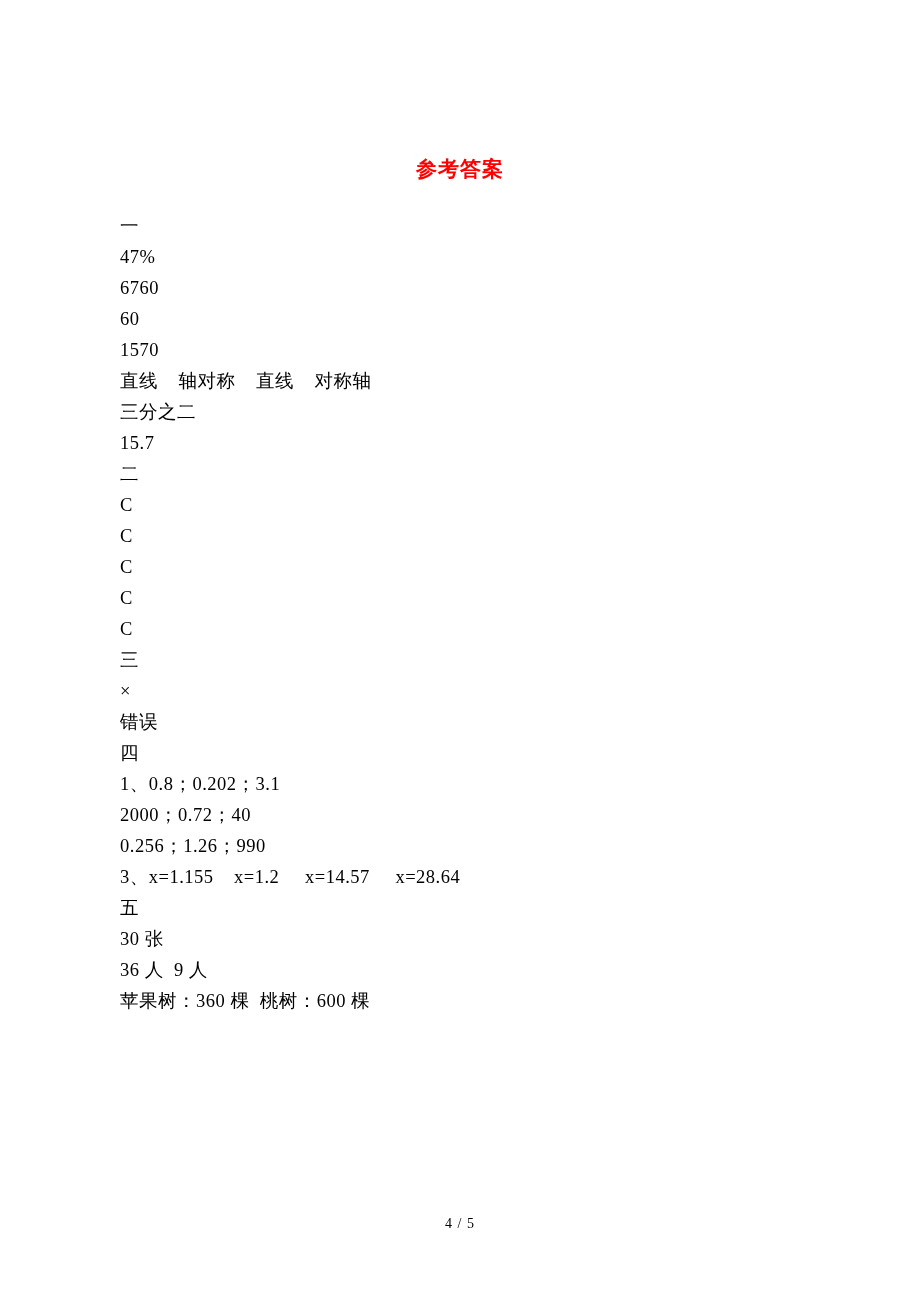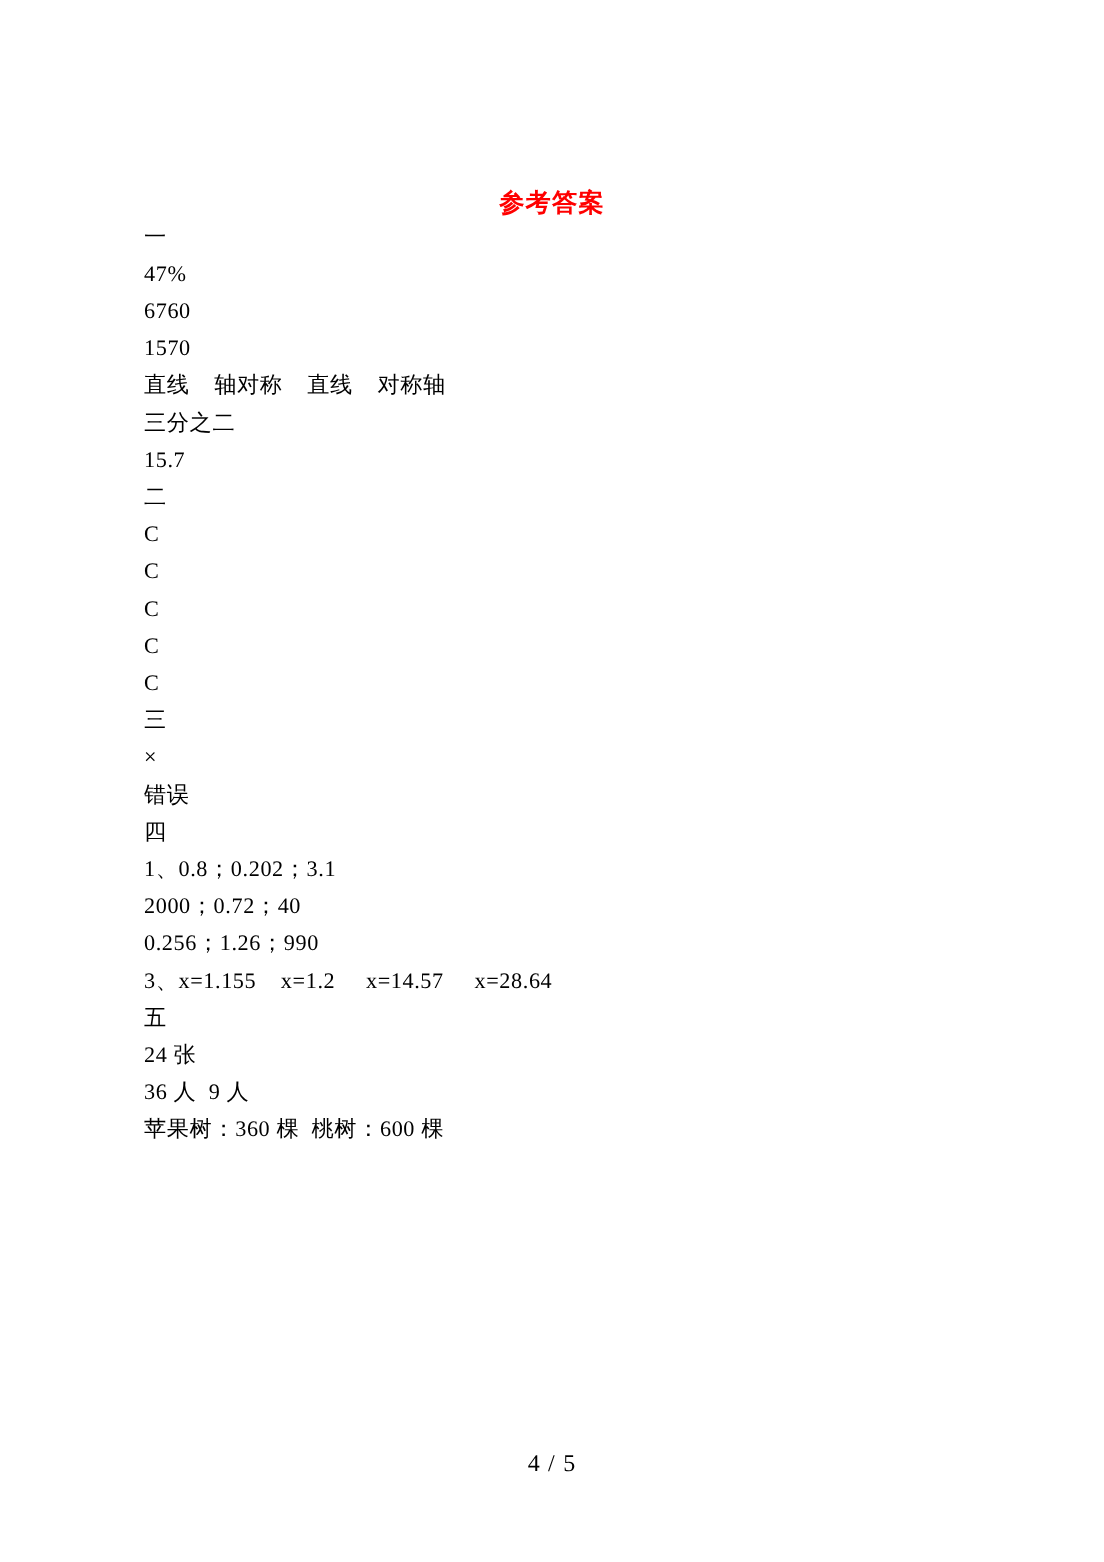--- a/index.html
+++ b/index.html
@@ -13,62 +13,64 @@
   }
   .page {
     padding: 155px 120px 0 120px;
   }
   .title {
     text-align: center;
     font-family: "SimHei", "黑体", sans-serif;
     font-weight: bold;
     font-size: 21px;
     color: #ff0000;
+    margin-bottom: 28px;
     letter-spacing: 1px;
   }
   .line {
     font-size: 18.5px;
     line-height: 31px;
     white-space: pre;
     letter-spacing: 0.5px;
   }
   .footer {
     position: absolute;
     bottom: 70px;
     width: 100%;
     left: 0;
     text-align: center;
-    font-size: 20px;
+    font-size: 14px;
     letter-spacing: 1px;
   }
 </style>
 </head>
 <body>
 
 <div class="page">
   <div class="title">参考答案</div>
   <div class="line">一</div>
   <div class="line">47%</div>
   <div class="line">6760</div>
+  <div class="line">60</div>
   <div class="line">1570</div>
   <div class="line">直线    轴对称    直线    对称轴</div>
   <div class="line">三分之二</div>
   <div class="line">15.7</div>
   <div class="line">二</div>
   <div class="line">C</div>
   <div class="line">C</div>
   <div class="line">C</div>
   <div class="line">C</div>
   <div class="line">C</div>
   <div class="line">三</div>
   <div class="line">×</div>
   <div class="line">错误</div>
   <div class="line">四</div>
   <div class="line">1、0.8；0.202；3.1</div>
   <div class="line">2000；0.72；40</div>
   <div class="line">0.256；1.26；990</div>
   <div class="line">3、x=1.155    x=1.2     x=14.57     x=28.64</div>
   <div class="line">五</div>
-  <div class="line">24 张</div>
+  <div class="line">30 张</div>
   <div class="line">36 人  9 人</div>
   <div class="line">苹果树：360 棵  桃树：600 棵</div>
 </div>
 <div class="footer">4 / 5</div>
 
 </body></html>

